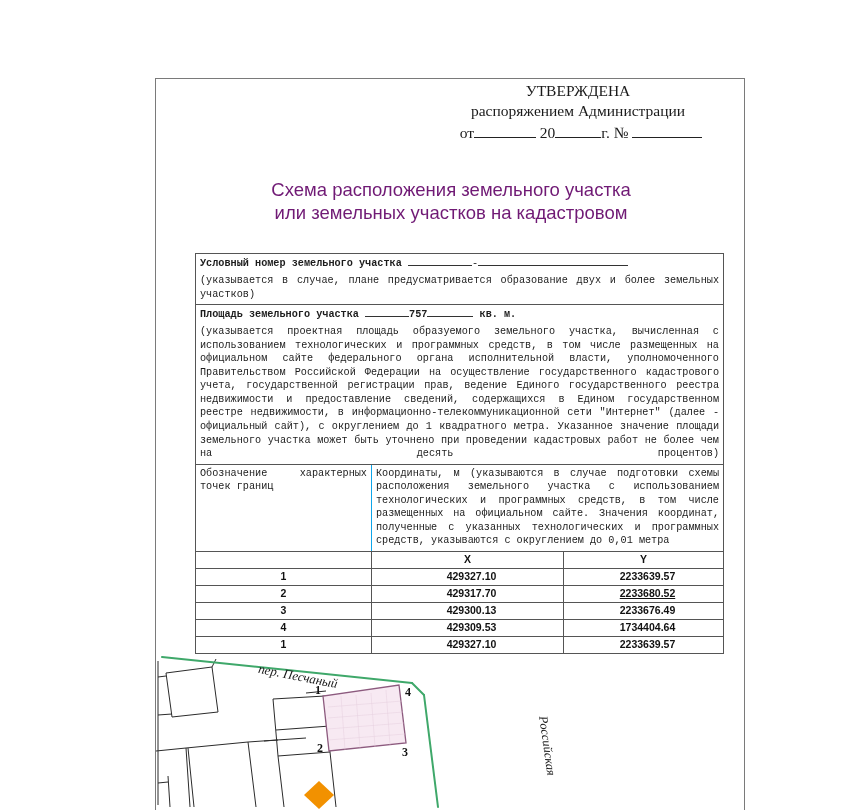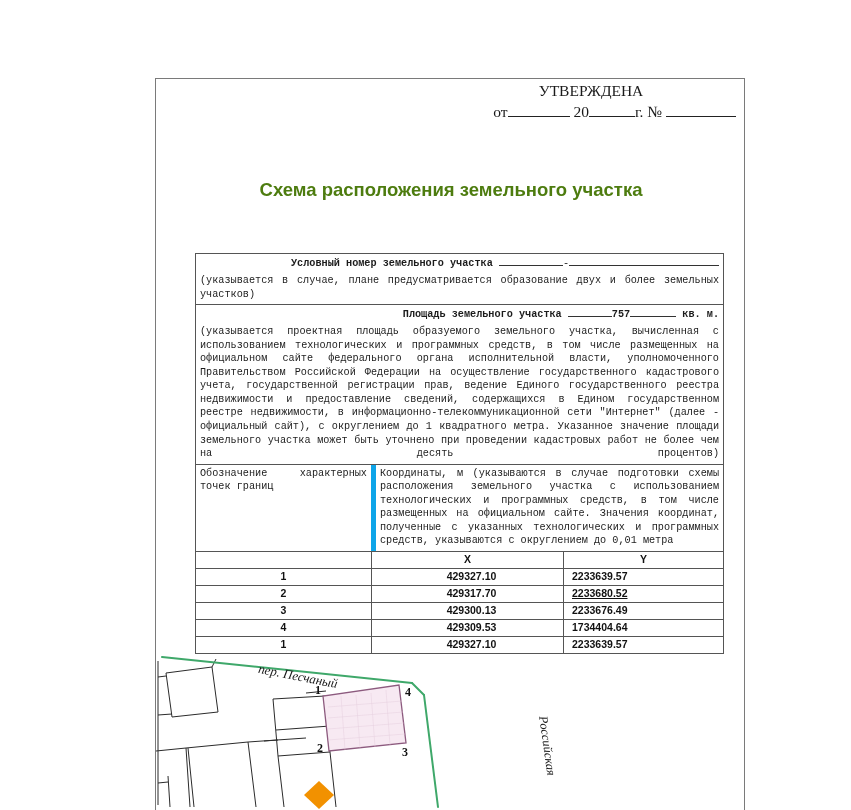--- a/index.html
+++ b/index.html
@@ -42,31 +42,31 @@
     letter-spacing: 6px;
     font-style: italic;
     pointer-events: none;
     user-select: none;
     z-index: 4;
   }
 
   
   .approval {
     position: absolute;
-    left: 290px;
+    left: 277px;
     top: 2px;
     width: 290px;
     text-align: center;
     font-size: 15.5px;
     line-height: 1.32;
   }
   .approval .ln { white-space: nowrap; }
   .approval .ln.center { text-align: center; }
   .approval .datel {
-    text-align: right;
+    text-align: center;
     padding-left: 6px;
     margin-top: 1px;
     font-size: 15.5px;
   }
   .blank {
     display: inline-block;
     border-bottom: 1.4px solid #222;
     vertical-align: baseline;
   }
   .b1 { width: 62px; }
@@ -74,24 +74,24 @@
   .b3 { width: 70px; }
 
   
   #doc-title {
     position: absolute;
     left: 28px;
     top: 100px;
     width: 534px;
     text-align: center;
     font-family: "Liberation Sans", sans-serif;
-    font-weight: bold;
+    font-weight: normal;
     font-size: 18.5px;
     line-height: 1.22;
-    color: #4d7c0f;
+    color: #701a75;
   }
 
   
   #main-table {
     position: absolute;
     left: 39px;
     top: 174px;
     width: 529px;
     border: 1px solid #555;
     border-collapse: collapse;
@@ -102,21 +102,20 @@
   #main-table td {
     border: 1px solid #555;
     padding: 0;
     vertical-align: top;
   }
   .mono {
     font-family: "Liberation Mono", monospace;
     font-size: 10.2px;
     line-height: 1.33;
     color: #1c1c1c;
-    text-align: right;
   }
   .cellpad { padding: 2px 4px 3px 4px; }
   .just { text-align: justify; text-align-last: justify; }
   .just-last-left { text-align: justify; text-align-last: left; }
   .bold { font-weight: bold; }
   .ul-line {
     display: inline-block;
     border-bottom: 1px solid #333;
     height: 0.92em;
     vertical-align: baseline;
@@ -138,21 +137,21 @@
     border: 1px solid #555;
     font-family: "Liberation Sans", sans-serif;
     font-size: 10.5px;
     font-weight: bold;
     color: #111;
     padding: 1px 0 2px 0;
     height: 13px;
   }
   #coord-table td.c-num { width: 175px; text-align: center; }
   #coord-table td.c-x   { width: 183px; text-align: center; padding-left: 8px; }
-  #coord-table td.c-y   { text-align: left; padding-left: 8px; }
+  #coord-table td.c-y   { text-align: center; padding-left: 8px; }
   #coord-table td.hdr   { text-align: center; padding-left: 0; }
 
   
   #map {
     position: absolute;
     left: 156px;
     top: 655px;
     width: 430px;
     height: 155px;
     overflow: hidden;
@@ -188,25 +187,27 @@
     color: #111;
   }
 </style>
 </head>
 <body>
 
 <div id="sheet">
 
   <div class="approval">
     <div class="ln center">УТВЕРЖДЕНА</div>
+    <div class="ln center">распоряжением Администрации</div>
     <div class="datel"><span>от</span><span class="blank b1"></span> <span>20</span><span class="blank b2"></span><span>г. №</span> <span class="blank b3"></span></div>
   </div>
 
   <div id="doc-title">
     <div>Схема расположения земельного участка</div>
+    <div>или земельных участков на кадастровом</div>
   </div>
 
   <div id="watermark">ЕГРН</div>
 
   <table id="main-table">
     <tbody>
         <tr>
       <td colspan="1">
         <div class="mono cellpad">
           <span class="bold">Условный номер земельного участка</span>
@@ -223,21 +224,21 @@
           <span class="bold">кв. м.</span>
         </div>
         <div class="mono cellpad just" style="padding-top:0;">(указывается проектная площадь образуемого земельного участка, вычисленная с использованием технологических и программных средств, в том числе размещенных на официальном сайте федерального органа исполнительной власти, уполномоченного Правительством Российской Федерации на осуществление государственного кадастрового учета, государственной регистрации прав, ведение Единого государственного реестра недвижимости и предоставление сведений, содержащихся в Едином государственном реестре недвижимости, в информационно-телекоммуникационной сети "Интернет" (далее - официальный сайт), с округлением до 1 квадратного метра. Указанное значение площади земельного участка может быть уточнено при проведении кадастровых работ не более чем на десять процентов)</div>
       </td>
     </tr>
     <tr>
       <td style="padding:0;">
         <table style="width:100%;border-collapse:collapse;">
           <tbody>
                 <tr>
-            <td style="width:175px;border:none;border-right:5px solid #0ea5e9;">
+            <td style="width:175px;border:none;border-right:1px solid #0ea5e9;">
               <div class="mono cellpad just-last-left">Обозначение характерных точек границ</div>
             </td>
             <td style="border:none;">
               <div class="mono cellpad just-last-left">Координаты, м (указываются в случае подготовки схемы расположения земельного участка с использованием технологических и программных средств, в том числе размещенных на официальном сайте. Значения координат, полученные с указанных технологических и программных средств, указываются с округлением до 0,01 метра</div>
             </td>
           </tr>
         </tbody>
             </table>
       </td>
     </tr>

